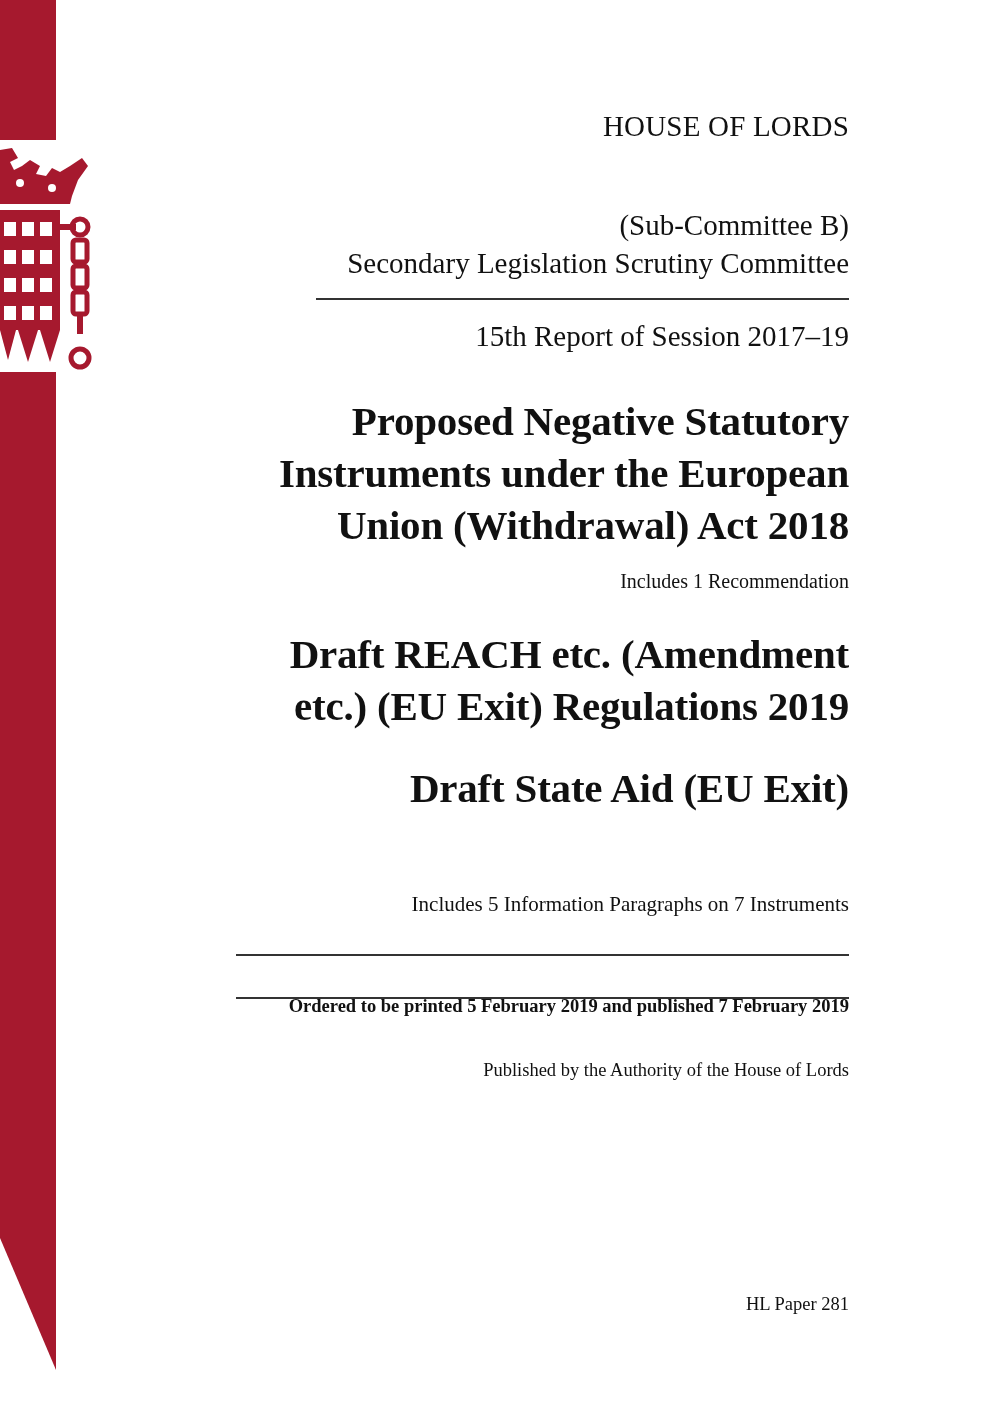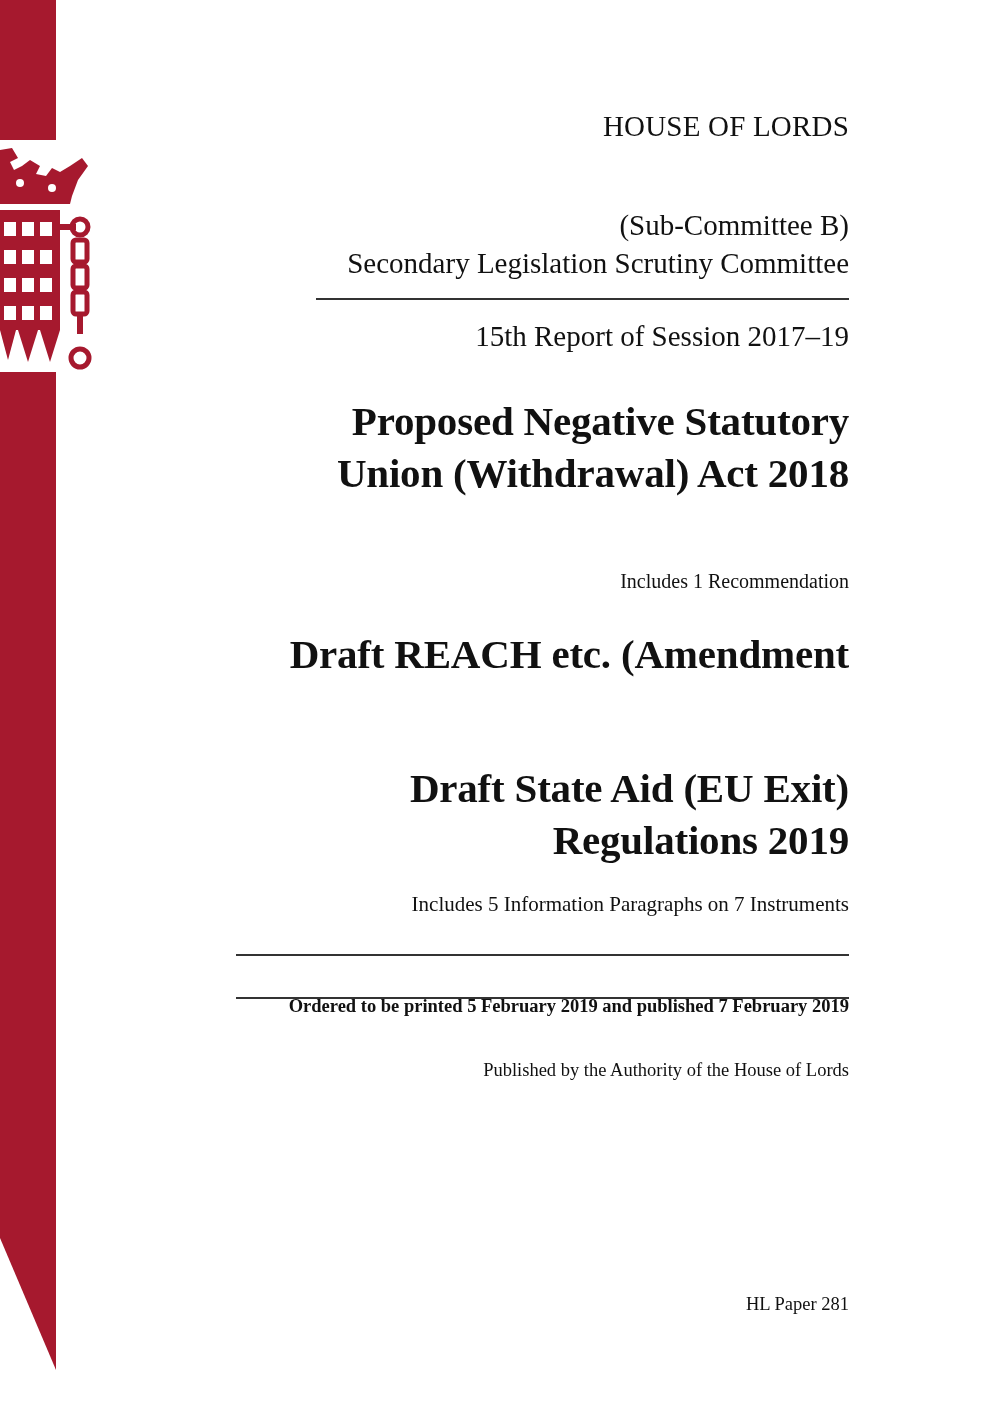--- a/index.html
+++ b/index.html
@@ -74,32 +74,33 @@
   <div>(Sub-Committee B)</div>
   <div>Secondary Legislation Scrutiny Committee</div>
 </div>
 
 <div class="rule" style="left:316px; width:533px; top:298px;"></div>
 
 <div class="right t-session">15th Report of Session 2017–19</div>
 
 <div class="right t-title t-title1">
   <div>Proposed Negative Statutory</div>
+  <div>Instruments under the European</div>
   <div>Union (Withdrawal) Act 2018</div>
 </div>
 
 <div class="right t-small t-rec">Includes 1 Recommendation</div>
 
 <div class="right t-title t-title2">
   <div>Draft REACH etc. (Amendment</div>
+  <div>etc.) (EU Exit) Regulations 2019</div>
 </div>
 
 <div class="right t-title t-title3">
   <div>Draft State Aid (EU Exit)</div>
-  <div>Regulations 2019</div>
 </div>
 
 <div class="right t-info">Includes 5 Information Paragraphs on 7 Instruments</div>
 
 <div class="rule" style="left:236px; width:613px; top:954px; height:1.5px;"></div>
 <div class="right t-ordered">Ordered to be printed 5 February 2019 and published 7 February 2019</div>
 <div class="rule" style="left:236px; width:613px; top:997px; height:1.5px;"></div>
 
 <div class="right t-published">Published by the Authority of the House of Lords</div>
 

